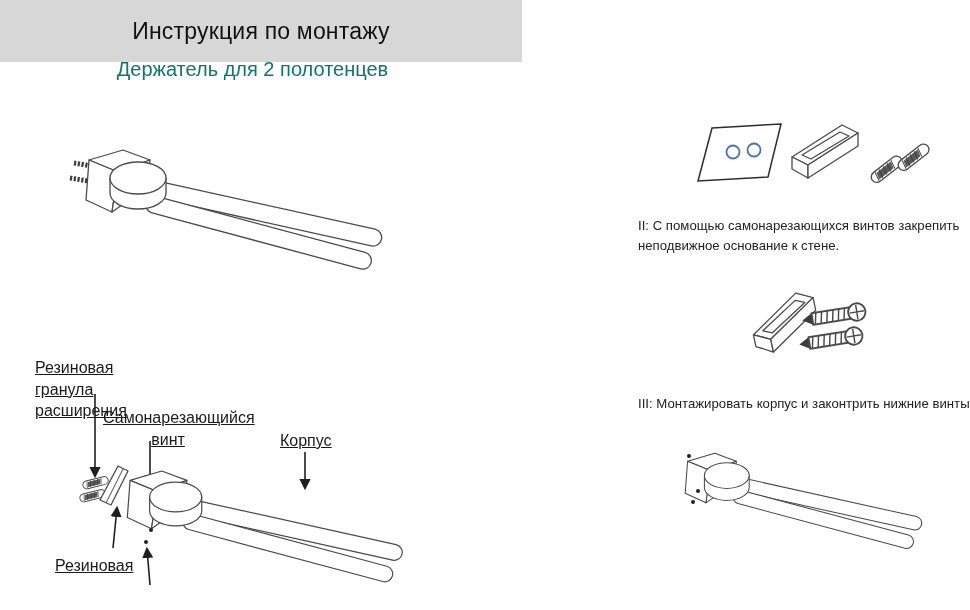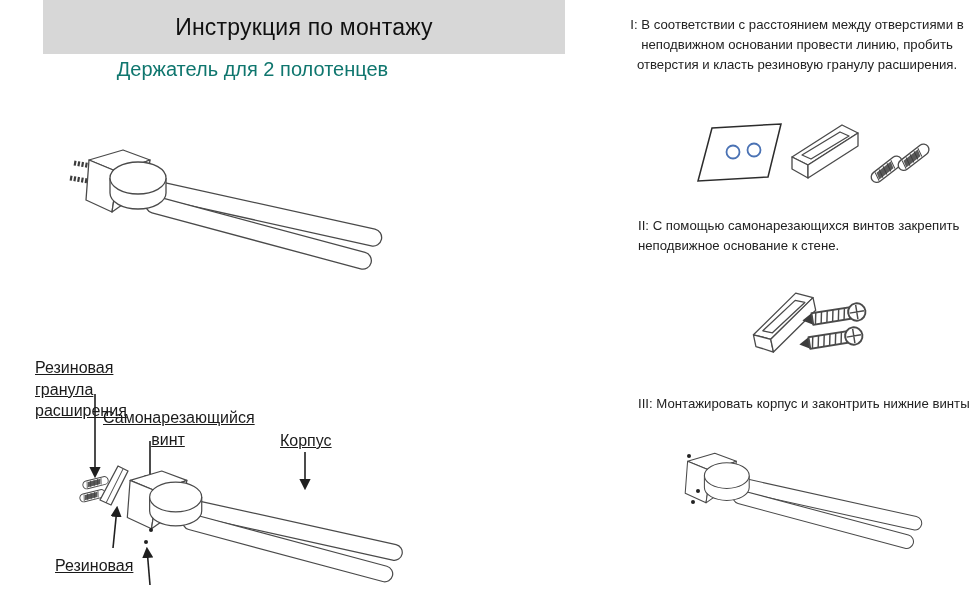--- a/index.html
+++ b/index.html
@@ -1,22 +1,22 @@
 <!DOCTYPE html>
 <html><head>
 <meta charset="utf-8">
 <style>
   html,body{margin:0;padding:0;background:#ffffff;}
   .page{
     position:relative;width:970px;height:610px;background:#fff;
     font-family:"Liberation Sans", sans-serif;color:#1c1c1c;overflow:hidden;
   }
   .header-bar{
-    position:absolute;left:0;top:0;width:522px;height:54px;background:#d7d7d7;
-    display:flex;align-items:center;justify-content:center;margin-left:43px;
+    position:absolute;left:0;top:0;width:522px;height:62px;background:#d7d7d7;
+    display:flex;align-items:center;justify-content:center;
   }
   .title{font-size:23px;letter-spacing:.2px;color:#111;}
   .subtitle{
     position:absolute;left:0;top:58px;width:505px;text-align:center;
     font-size:20px;color:#0f766e;
   }
   .step-text{position:absolute;font-size:13.2px;line-height:1.52;color:#222;}
   #step1{left:627px;top:15px;width:340px;text-align:center;}
   #step2{left:638px;top:216px;width:336px;}
   #step3{left:638px;top:394px;width:336px;}
@@ -35,21 +35,20 @@
 </head>
 <body>
 
 <div class="page">
 
   <div class="header-bar">
     <div class="title">Инструкция по монтажу</div>
   </div>
   <div class="subtitle">Держатель для 2 полотенцев</div>
 
-  <div class="step-text" id="step1">I: В соответствии с расстоянием между отверстиями в неподвижном основании провести линию, пробить отверстия и класть резиновую гранулу расширения.</div>
   <div class="step-text" id="step2">II: С помощью самонарезающихся винтов закрепить неподвижное основание к стене.</div>
   <div class="step-text" id="step3">III: Монтажировать корпус и законтрить нижние винты.</div>
 
   <div class="lbl" id="lbl-rubber">Резиновая гранула расширения</div>
   <div class="lbl" id="lbl-screw">Самонарезающийся винт</div>
   <div class="lbl" id="lbl-korpus">Корпус</div>
   <div class="lbl" id="lbl-osnovanie">Резиновая</div>
   <div class="lbl" id="lbl-zaporny">Запорный винт</div>
 
   <svg class="overlay" xmlns="http://www.w3.org/2000/svg">

